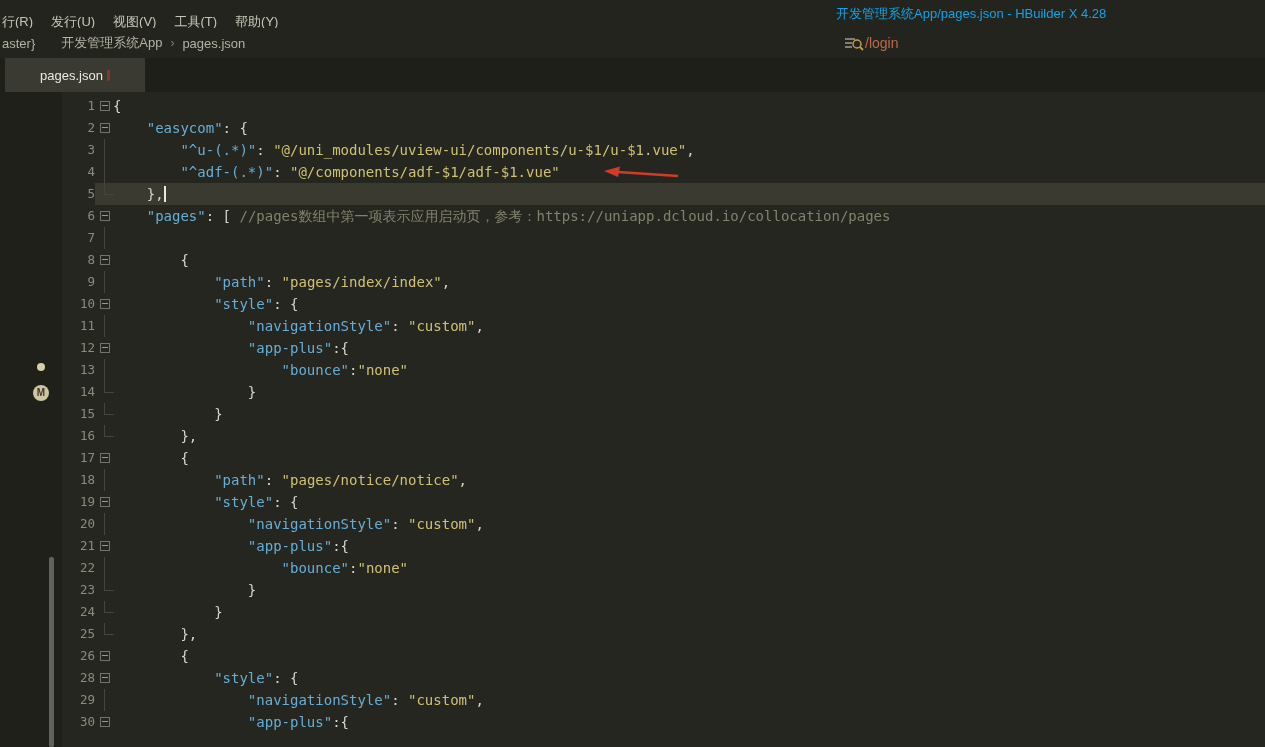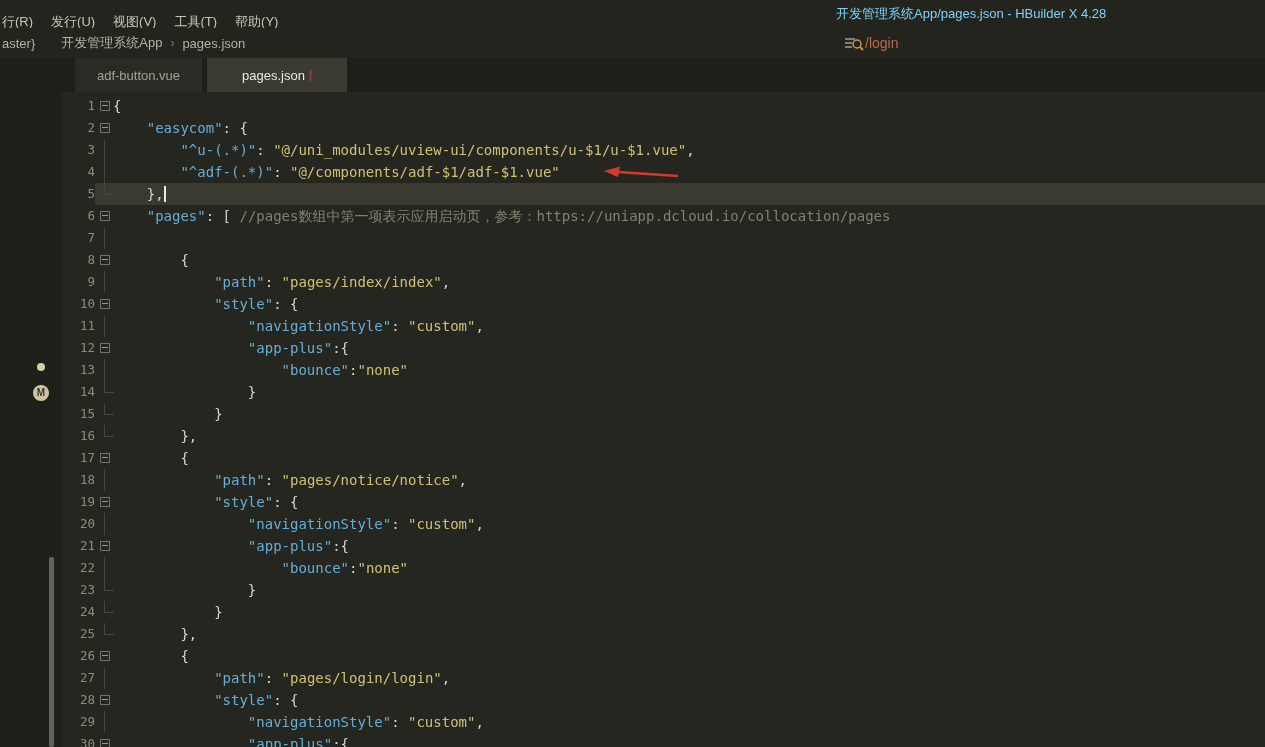--- a/index.html
+++ b/index.html
@@ -12,21 +12,21 @@
   
   .menubar {
     position:absolute; left:0; top:0; width:100%; height:28px;
     background:#24241e; display:flex; align-items:center;
     color:#c6c6b8; font-size:13px;
   }
   .menu-item { padding:8px 9px; height:28px; line-height:28px; cursor:default; white-space:nowrap; }
   .menu-item:first-child { padding-left:2px; }
   .window-title {
     position:absolute; left:836px; top:0; height:28px; line-height:28px;
-    color:#7dd3fc; font-size:13px; white-space:nowrap;
+    color:#0ea5e9; font-size:13px; white-space:nowrap;
   }
   
   .toolbar {
     position:absolute; left:0; top:28px; width:100%; height:30px;
     background:#24241e; display:flex; align-items:center;
     font-size:13px; color:#b2b2a4;
   }
   .crumb { white-space:nowrap; }
   .crumb-branch { margin-left:2px; }
   .crumb-project { margin-left:26px; }
@@ -139,23 +139,20 @@
         <line x1="2" y1="8" x2="9" y2="8" stroke="#a8a898" stroke-width="1.4"></line>
         <line x1="2" y1="12" x2="9" y2="12" stroke="#a8a898" stroke-width="1.4"></line>
         <circle cx="14" cy="9" r="4" stroke="#c69a52" stroke-width="1.5" fill="none"></circle>
         <line x1="17" y1="12" x2="20" y2="15" stroke="#c69a52" stroke-width="1.8"></line>
       </svg>
       <span class="search-text">/login</span>
     </div>
   </div>
 
   <div class="tabstrip">
-    <div class="tab tab-inactive">
-      <span>adf-button.vue</span>
-    </div>
     <div class="tab tab-active">
       <span>pages.json</span>
       <span class="tab-mod"></span>
     </div>
   </div>
 
   <div class="content">
     <div class="leftstrip">
       <div class="marker-dot"></div>
       <div class="marker-m">M</div>
@@ -181,21 +178,20 @@
         <div class="cl"><span class="ln">17</span><span class="fold box"></span><span class="code"><span class="p">        {</span></span></div>
         <div class="cl"><span class="ln">18</span><span class="fold vline"></span><span class="code"><span class="p">            </span><span class="k">"path"</span><span class="p">: </span><span class="s">"pages/notice/notice"</span><span class="p">,</span></span></div>
         <div class="cl"><span class="ln">19</span><span class="fold box"></span><span class="code"><span class="p">            </span><span class="k">"style"</span><span class="p">: {</span></span></div>
         <div class="cl"><span class="ln">20</span><span class="fold vline"></span><span class="code"><span class="p">                </span><span class="k">"navigationStyle"</span><span class="p">: </span><span class="s">"custom"</span><span class="p">,</span></span></div>
         <div class="cl"><span class="ln">21</span><span class="fold box"></span><span class="code"><span class="p">                </span><span class="k">"app-plus"</span><span class="p">:{</span></span></div>
         <div class="cl"><span class="ln">22</span><span class="fold vline"></span><span class="code"><span class="p">                    </span><span class="k">"bounce"</span><span class="p">:</span><span class="s">"none"</span></span></div>
         <div class="cl"><span class="ln">23</span><span class="fold end"></span><span class="code"><span class="p">                }</span></span></div>
         <div class="cl"><span class="ln">24</span><span class="fold end"></span><span class="code"><span class="p">            }</span></span></div>
         <div class="cl"><span class="ln">25</span><span class="fold end"></span><span class="code"><span class="p">        },</span></span></div>
         <div class="cl"><span class="ln">26</span><span class="fold box"></span><span class="code"><span class="p">        {</span></span></div>
-        <div class="cl"><span class="ln">27</span><span class="fold vline"></span><span class="code"><span class="p">            </span><span class="k">"path"</span><span class="p">: </span><span class="s">"pages/login/login"</span><span class="p">,</span></span></div>
         <div class="cl"><span class="ln">28</span><span class="fold box"></span><span class="code"><span class="p">            </span><span class="k">"style"</span><span class="p">: {</span></span></div>
         <div class="cl"><span class="ln">29</span><span class="fold vline"></span><span class="code"><span class="p">                </span><span class="k">"navigationStyle"</span><span class="p">: </span><span class="s">"custom"</span><span class="p">,</span></span></div>
         <div class="cl"><span class="ln">30</span><span class="fold box"></span><span class="code"><span class="p">                </span><span class="k">"app-plus"</span><span class="p">:{</span></span></div>
       </div>
   </div>
 
   <svg class="red-arrow" width="76" height="14">
     <line x1="74" y1="10" x2="14" y2="6" stroke="#d23b29" stroke-width="2.6"></line>
     <polygon points="0,5 16,0.5 14,11" fill="#d23b29"></polygon>
   </svg>

